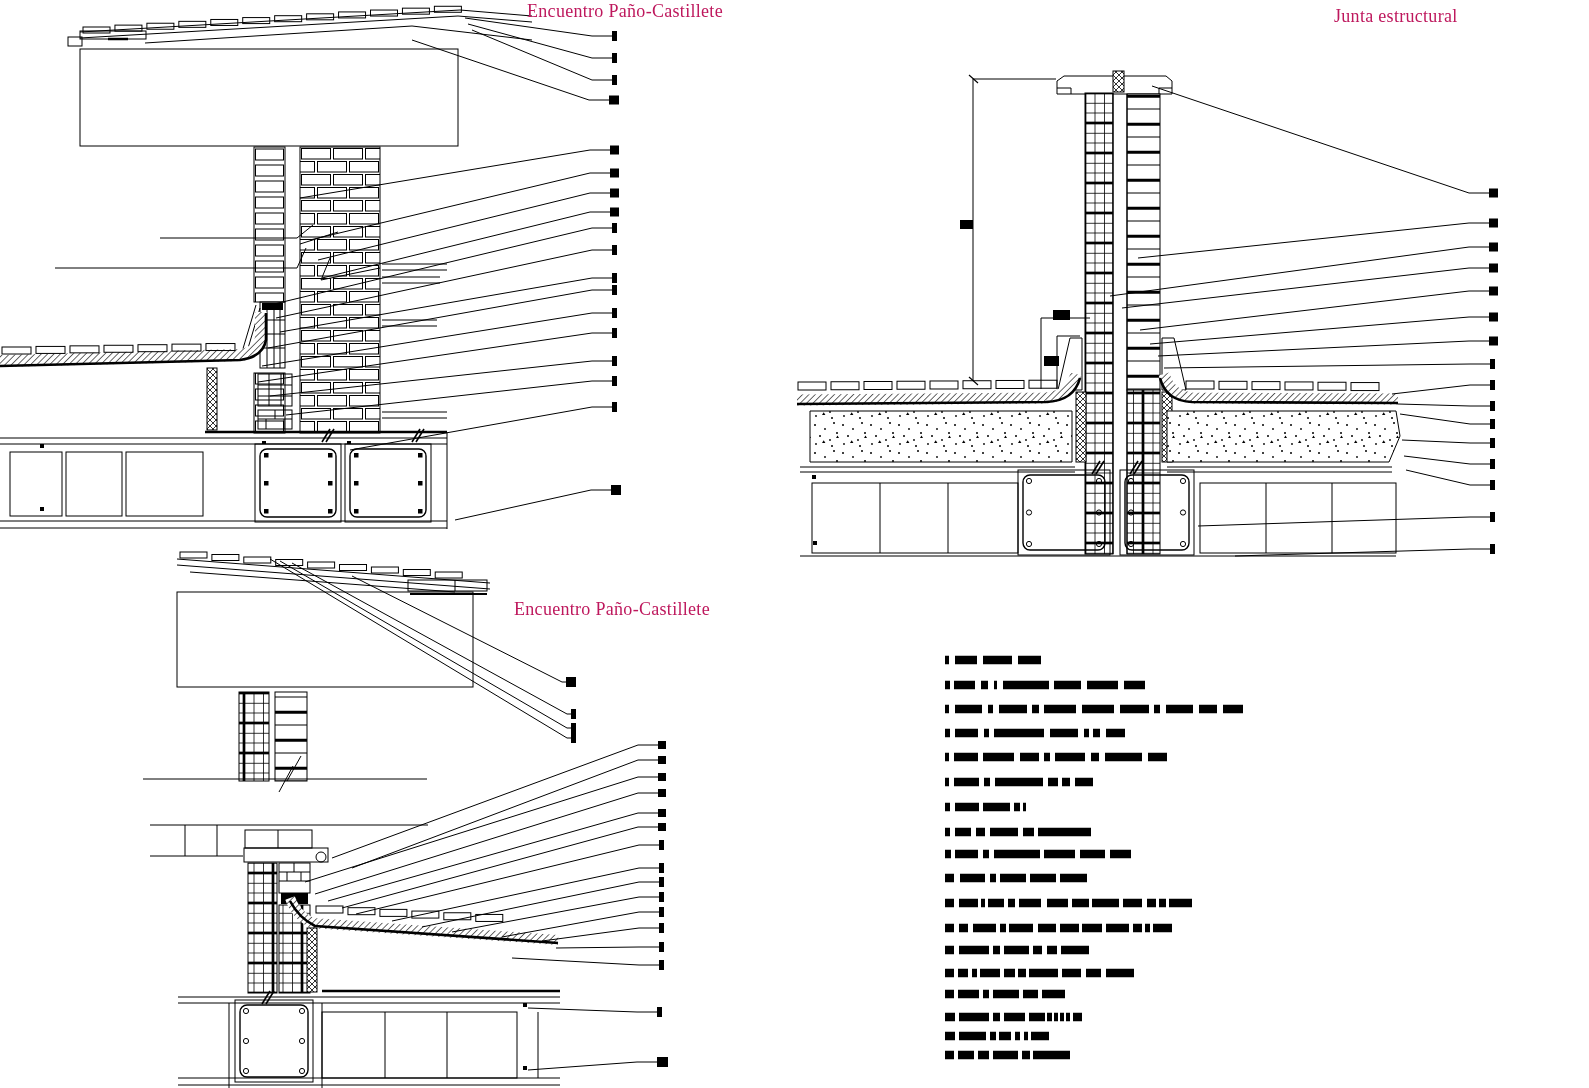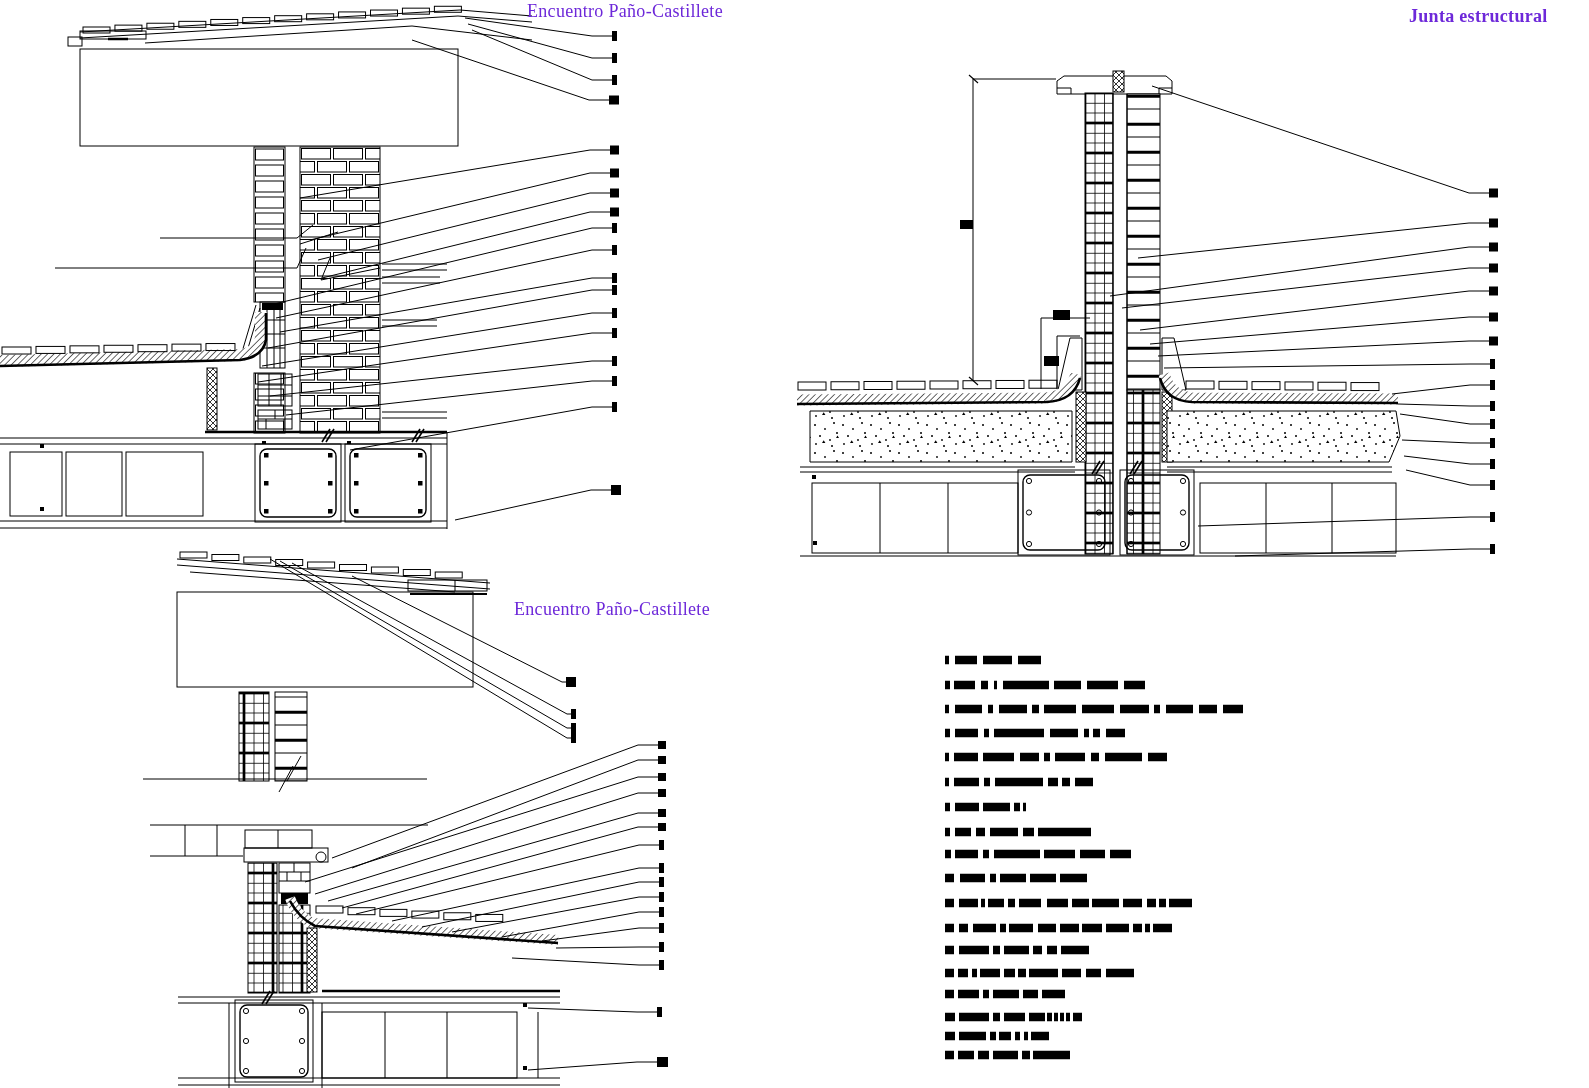--- a/index.html
+++ b/index.html
@@ -1,19 +1,19 @@
 <!DOCTYPE html>
 <html><head>
 <meta charset="utf-8">
 <style>
   html,body{margin:0;padding:0;background:#ffffff;}
   #canvas{position:relative;width:1589px;height:1088px;background:#fff;overflow:hidden;
           font-family:"Liberation Serif","DejaVu Serif",serif;}
   svg{position:absolute;left:0;top:0;}
-  .title{position:absolute;font-size:18px;letter-spacing:.3px;color:#6d28d9;white-space:nowrap;}
+  .title{position:absolute;font-size:18px;letter-spacing:.3px;color:#be185d;white-space:nowrap;}
 </style>
 </head>
 <body>
 
 <div id="canvas">
   <svg id="cad" width="1589" height="1088" viewBox="0 0 1589 1088">
     <defs>
       <pattern id="hatch" patternUnits="userSpaceOnUse" width="4.5" height="4.5" patternTransform="rotate(45)">
         <rect width="4.5" height="4.5" fill="#fff"></rect>
         <line x1="0" y1="0" x2="0" y2="4.5" stroke="#000" stroke-width="1.2"></line>
@@ -538,15 +538,15 @@
         <rect x="945" y="1050.75" width="9" height="8.5" fill="#000"></rect>
         <rect x="958" y="1050.75" width="16" height="8.5" fill="#000"></rect>
         <rect x="978" y="1050.75" width="11" height="8.5" fill="#000"></rect>
         <rect x="993" y="1050.75" width="25" height="8.5" fill="#000"></rect>
         <rect x="1022" y="1050.75" width="8" height="8.5" fill="#000"></rect>
         <rect x="1033" y="1050.75" width="37" height="8.5" fill="#000"></rect>
       </g>
   </svg>
 
   <div class="title" style="left: 527px; top: 1px;">Encuentro Paño-Castillete</div>
-  <div class="title" style="left: 1409px; top: 6px; font-weight: bold;">Junta estructural</div>
+  <div class="title" style="left: 1334px; top: 6px;">Junta estructural</div>
   <div class="title" style="left: 514px; top: 599px;">Encuentro Paño-Castillete</div>
 </div>
 
 </body></html>

